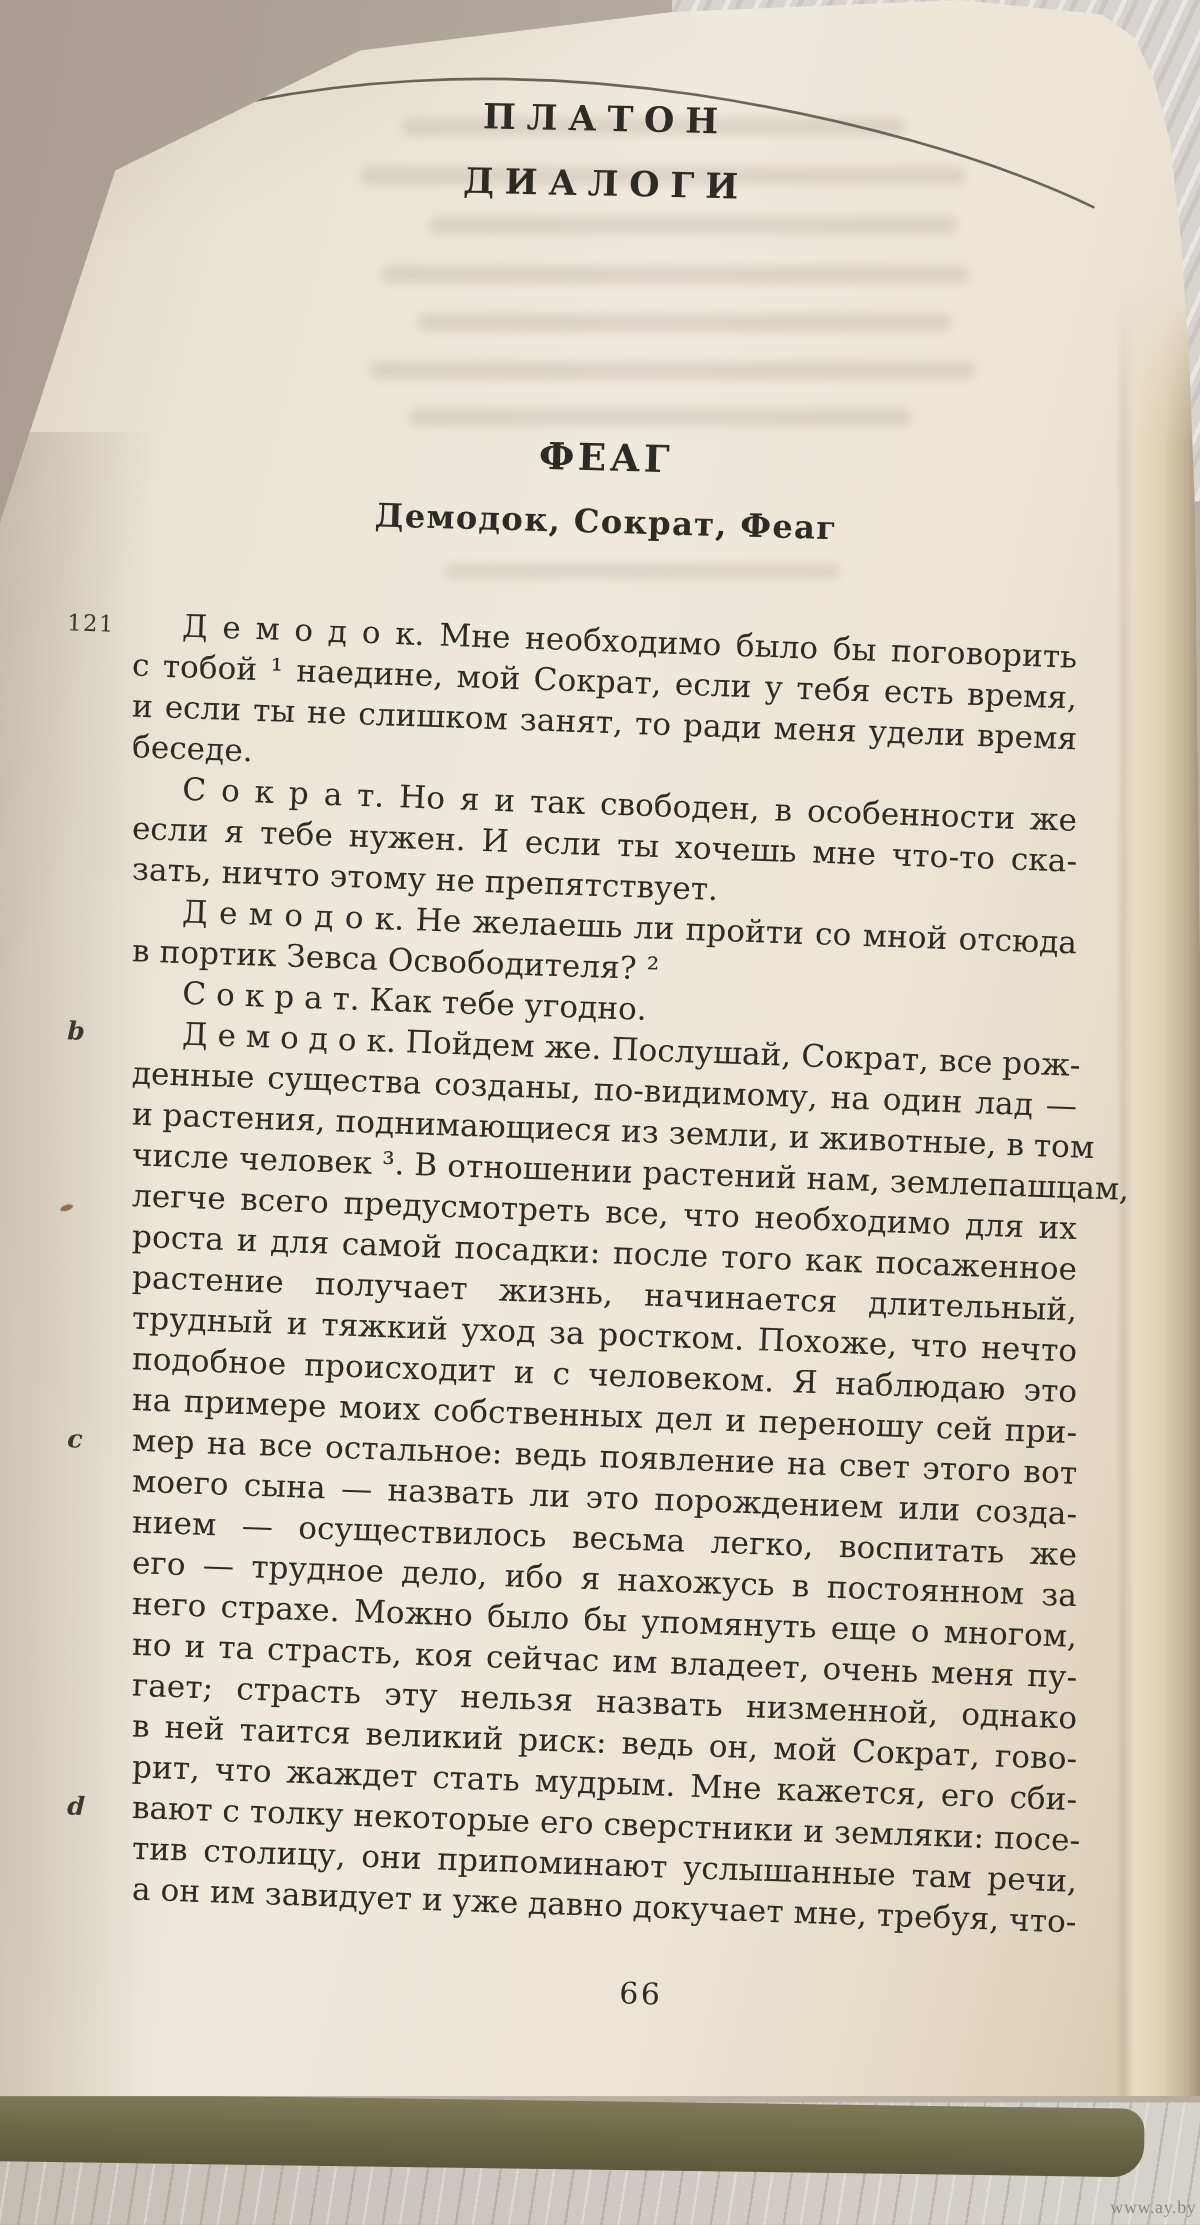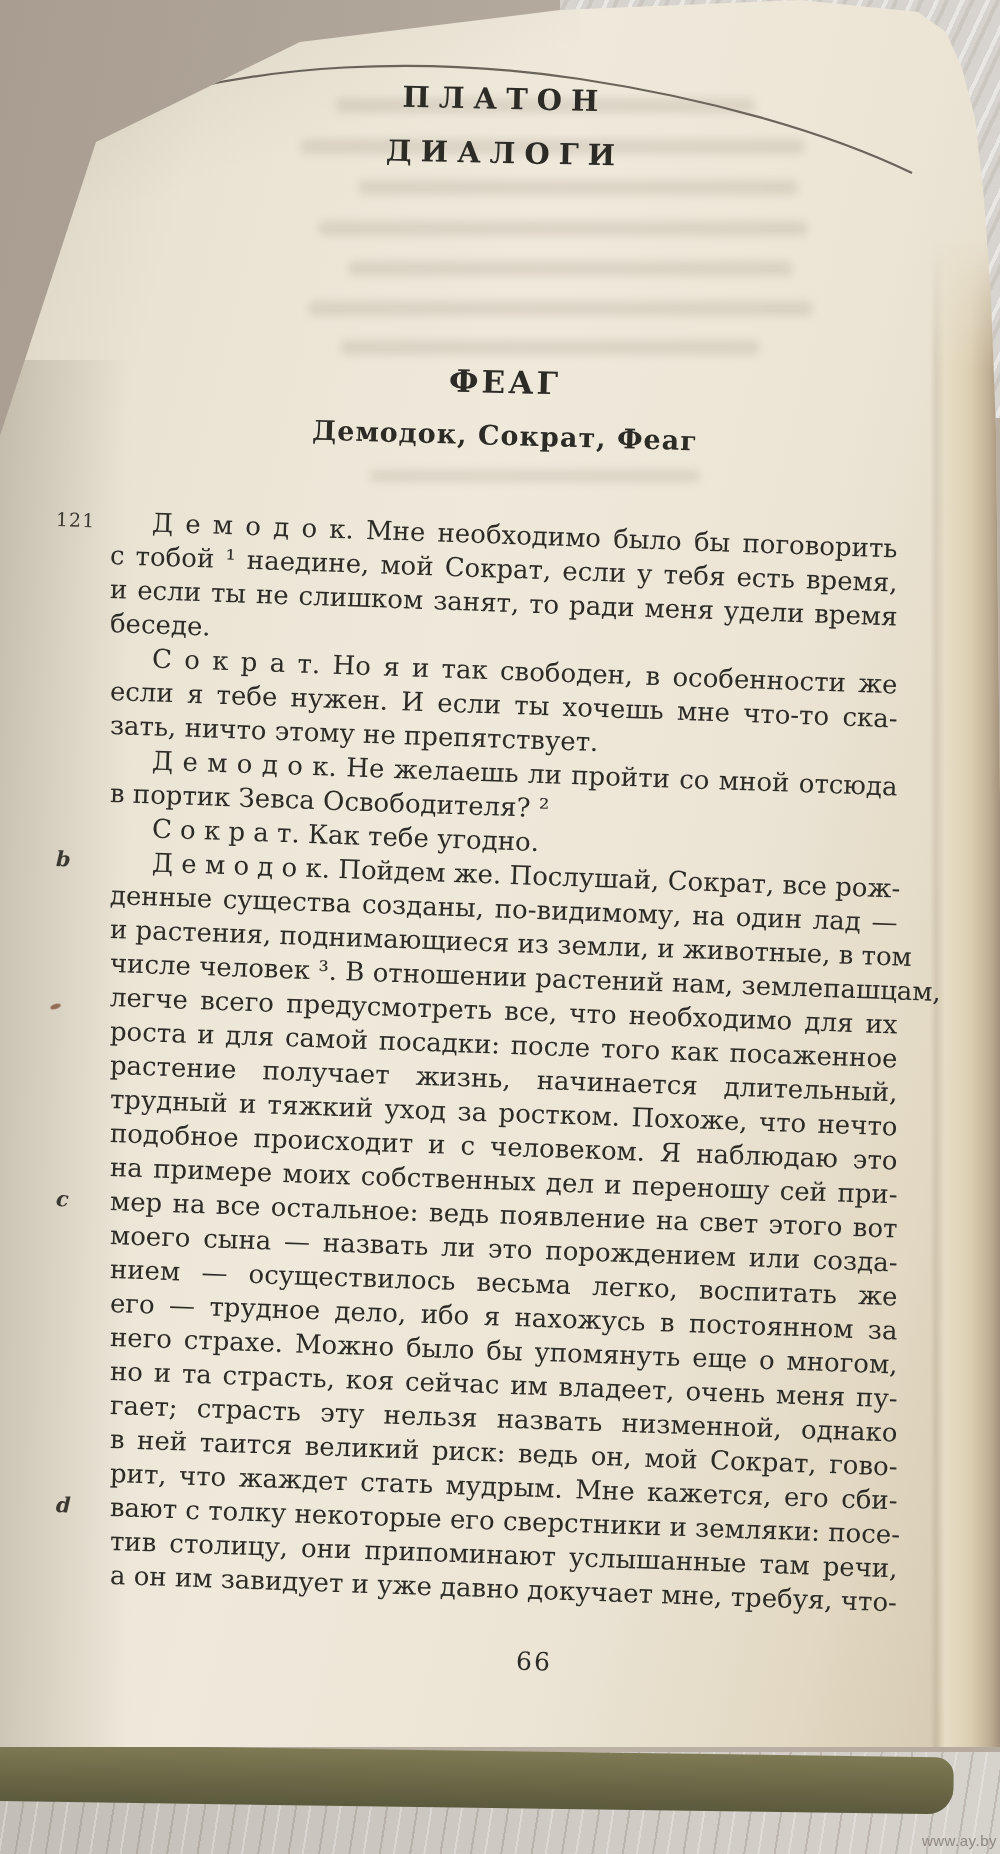--- a/index.html
+++ b/index.html
@@ -149,14 +149,14 @@
         <div class="bline"><span>гает; страсть эту нельзя назвать низменной, однако</span></div>
         <div class="bline"><span>в ней таится великий риск: ведь он, мой Сократ, гово-</span></div>
         <div class="bline"><span>рит, что жаждет стать мудрым. Мне кажется, его сби-</span></div>
         <div class="bline"><span class="marker letter">d</span><span>вают с толку некоторые его сверстники и земляки: посе-</span></div>
         <div class="bline"><span>тив столицу, они припоминают услышанные там речи,</span></div>
         <div class="bline last"><span>а он им завидует и уже давно докучает мне, требуя, что-</span></div>
         <div class="page-num">66</div>
     </div>
   </div>
 
-  <div class="watermark" style="color: rgb(139, 133, 124);">www.ay.by</div>
+  <div class="watermark" style="color: rgb(139, 133, 124); font-family: Liberation Serif, serif;">www.ay.by</div>
 </div>
 
 </body></html>

